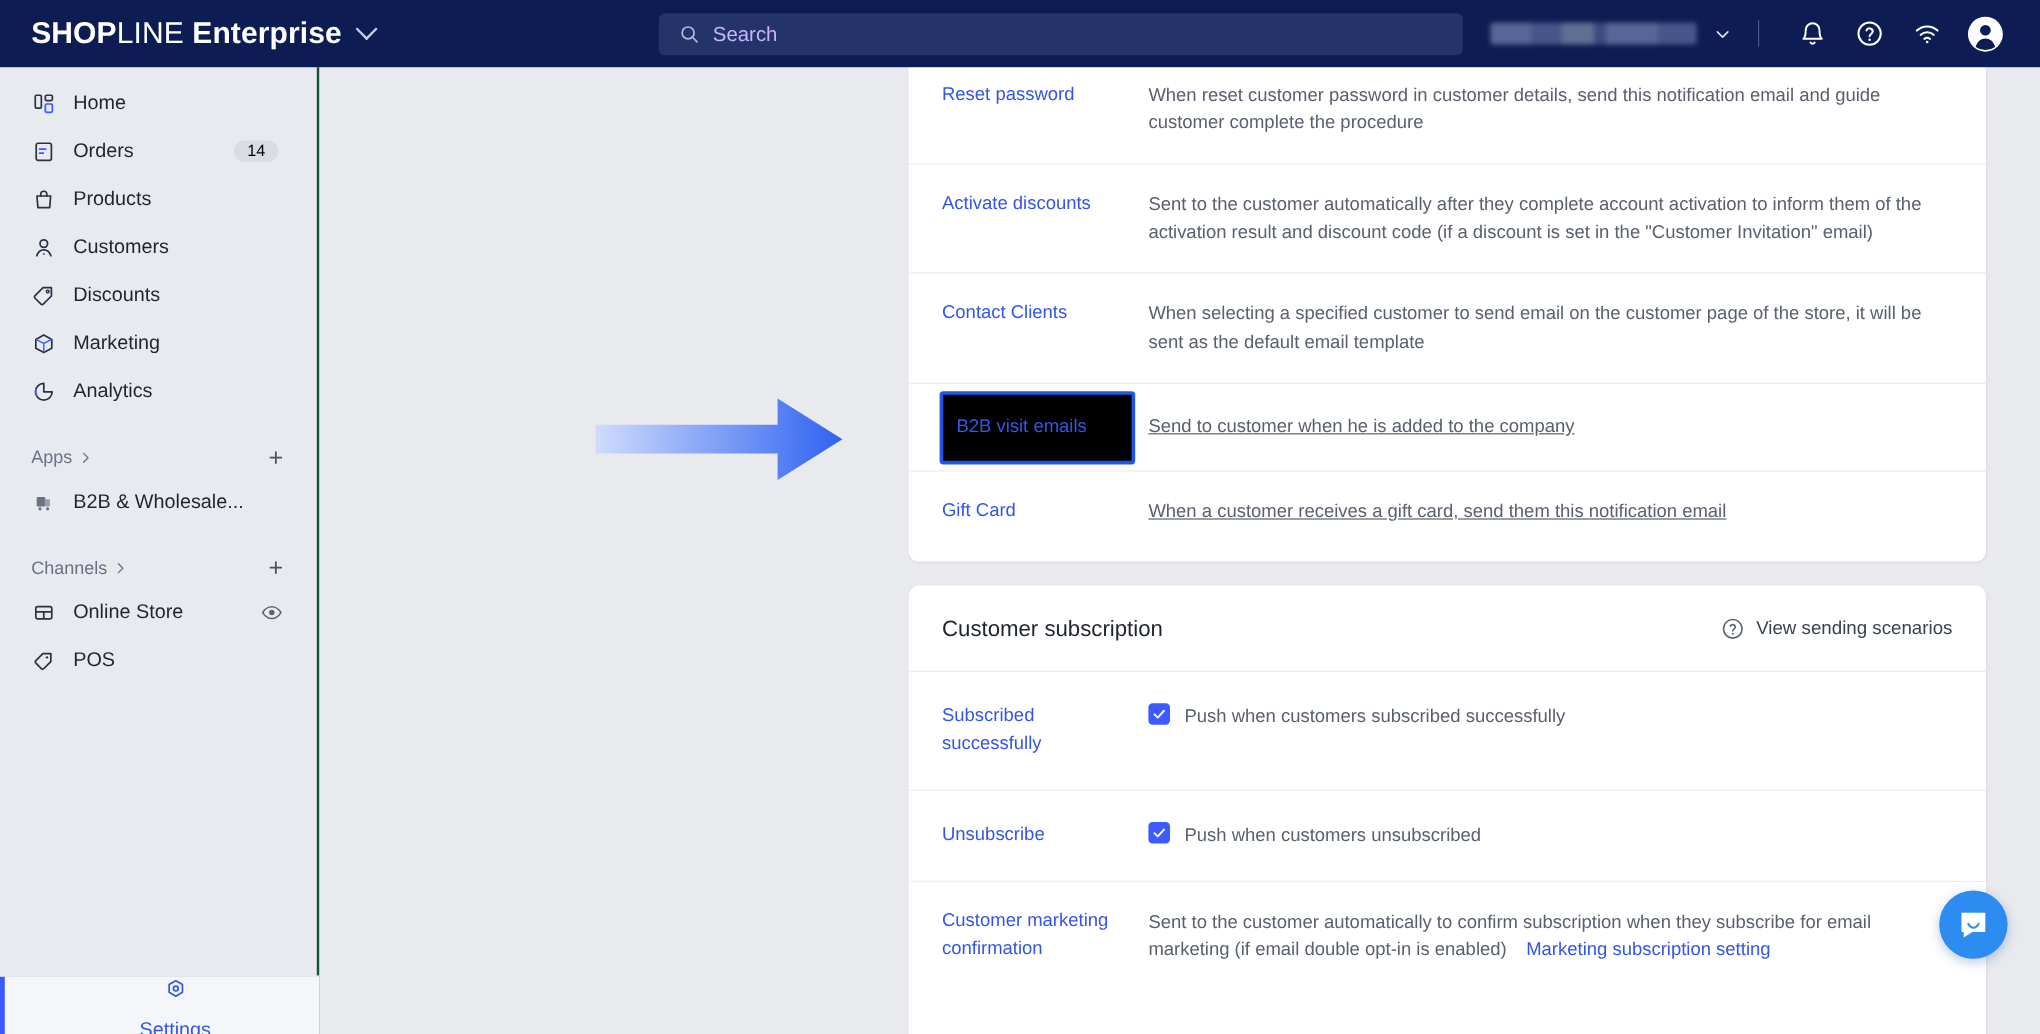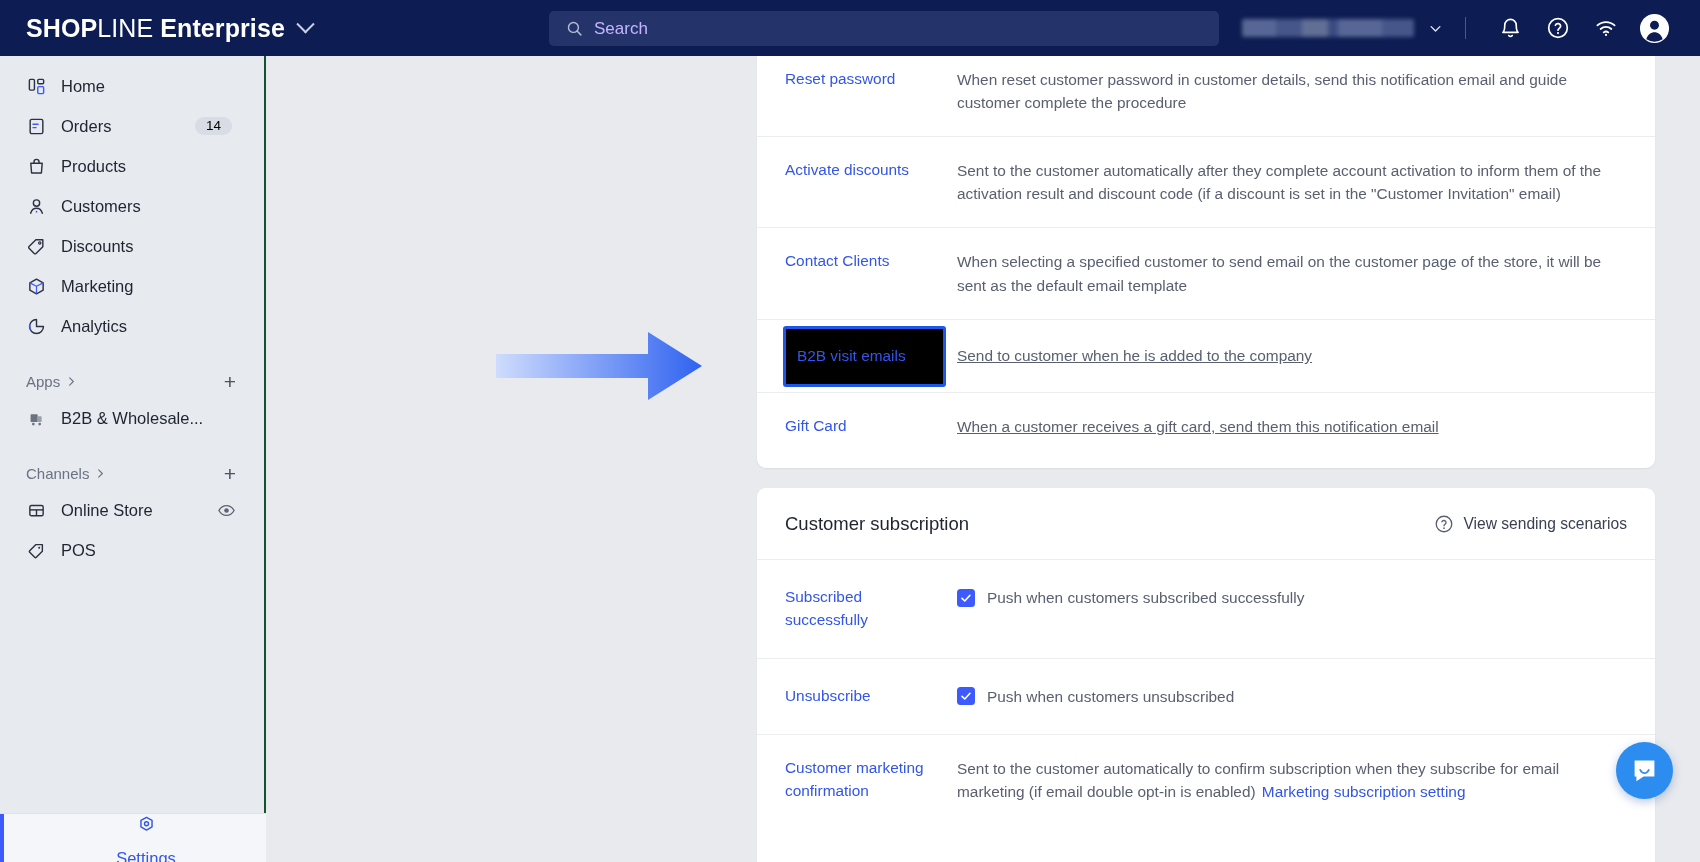--- a/index.html
+++ b/index.html
@@ -242,21 +242,21 @@
     color: #1f2430;
     font-weight: 400;
   }
   #sub-head .link {
     display: flex; align-items: center; gap: 9px;
     color: #3a4152;
     font-size: 15.6px;
     cursor: pointer;
   }
 
-  .ckrow { display: flex; align-items: center; gap: 12px; }
+  .ckrow { display: flex; align-items: flex-start; gap: 12px; }
   .cbox {
     width: 18px; height: 18px;
     border-radius: 3.5px;
     background: #3d5afe;
     display: flex; align-items: center; justify-content: center;
     flex: none;
     cursor: pointer;
   }
   .cbox svg { display:block; }
   .cktext { font-size: 15.4px; color: #5a6070; }
@@ -581,21 +581,21 @@
           </span>
           <span class="cktext">Push when customers unsubscribed</span>
         </span>
       </div>
     </div>
 
     <div class="row">
       <div class="name">Customer marketing confirmation</div>
       <div class="desc">
         <span>Sent to the customer automatically to confirm subscription when they subscribe for email marketing (if email double opt-in is enabled)</span>
-        <span class="inline-link" style="margin-left:2px;">Marketing subscription setting</span>
+        <span class="inline-link" style="margin-left:12px;">Marketing subscription setting</span>
       </div>
     </div>
   </div>
 
   <div id="chat-fab">
     <svg width="27" height="27" viewBox="0 0 24 24">
       <path d="M3.2 3.2h17.6v14.2h-9.6L4.8 21.6v-4.2H3.2V3.2z" fill="#ffffff"></path>
       <path d="M8.2 11.4c.9 1.9 2.1 2.9 3.8 2.9s2.9-1 3.8-2.9" stroke="#2d8cf0" stroke-width="1.5" stroke-linecap="round" fill="none"></path>
     </svg>
   </div>

